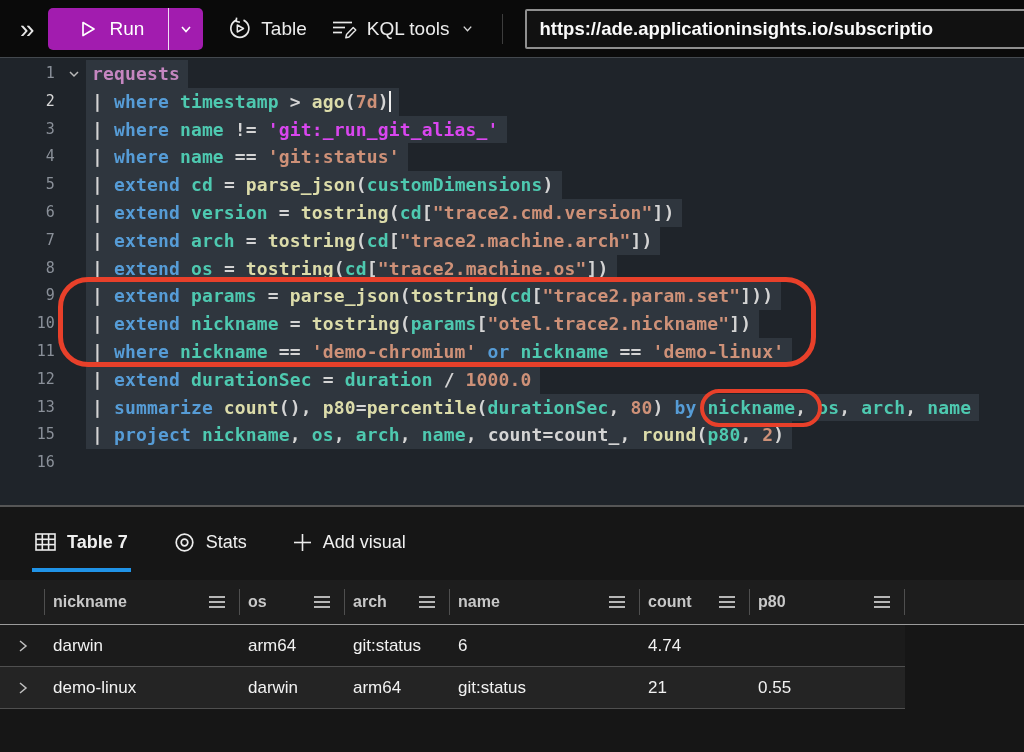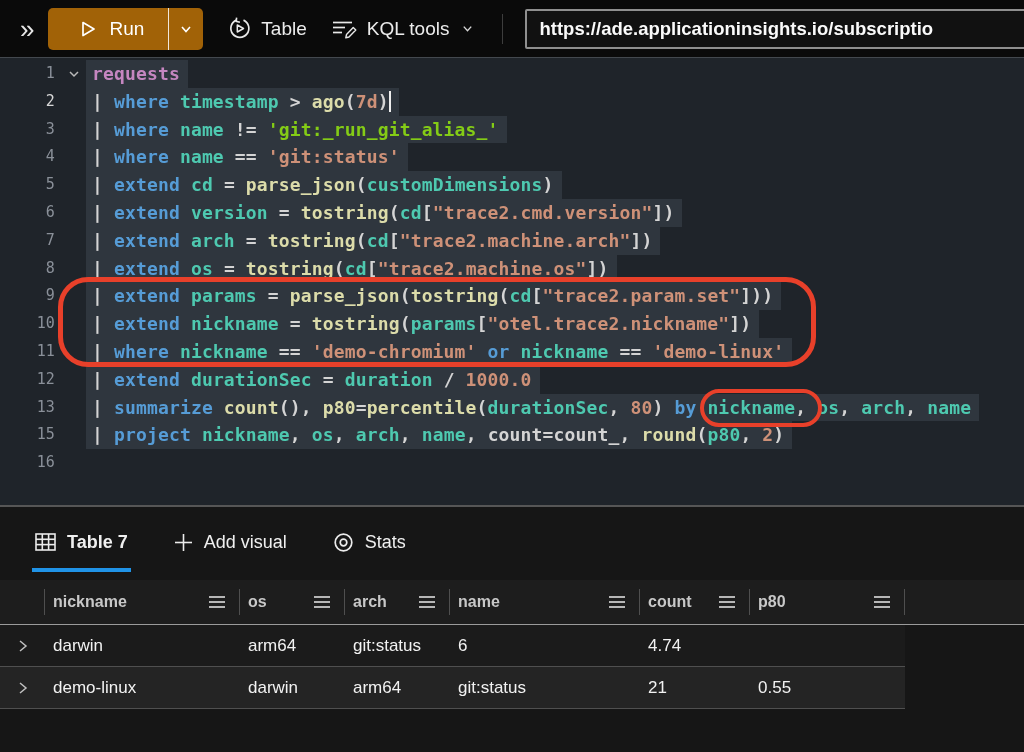--- a/index.html
+++ b/index.html
@@ -4,21 +4,21 @@
 <style>
   * { margin:0; padding:0; box-sizing:border-box; }
   html,body { width:1024px; height:752px; overflow:hidden; background:#161616;
     font-family:"Liberation Sans", sans-serif; }
 
   
   .toolbar { height:57px; background:#0a0a0a; display:flex; align-items:center; }
   .expand-icon { color:#e8e8e8; font-size:26px; margin-left:20px; line-height:1;
     letter-spacing:-2px; cursor:pointer; }
   .run-split { display:flex; margin-left:16px; height:42px; border-radius:5px;
-    overflow:hidden; background:#a16207; flex:none; }
+    overflow:hidden; background:#a21caf; flex:none; }
   .run-main { display:flex; align-items:center; gap:11px; padding:0 24px 0 30px;
     color:#fff; font-size:19px; background:none; border:none; font-family:inherit;
     border-right:1px solid rgba(255,255,255,.85); cursor:pointer; }
   .run-caret { width:34px; display:flex; align-items:center; justify-content:center;
     background:none; border:none; cursor:pointer; }
   .tb-btn { display:flex; align-items:center; gap:10px; color:#ececec; font-size:19px;
     background:none; border:none; font-family:inherit; margin-left:25px; cursor:pointer; }
   .tb-divider { width:1px; height:30px; background:#3d3d3d; margin-left:28px; flex:none; }
   .url-box { flex:1; margin:0 -6px 0 22px; height:40px; border:2px solid #8f8f8f;
     border-radius:2px; background:#111; color:#fafafa; font-weight:bold;
@@ -139,21 +139,21 @@
         <span class="code"><span class="sel"><span style="color: rgb(197, 134, 192);">requests</span></span></span>
       </div>
       <div class="cline">
         <span class="ln cur">2</span>
         <span class="fold"></span>
         <span class="code"><span class="sel"><span style="color: rgb(212, 212, 212);">| </span><span style="color: rgb(86, 156, 214);">where </span><span style="color: rgb(78, 201, 176);">timestamp </span><span style="color: rgb(212, 212, 212);">&gt; </span><span style="color: rgb(220, 220, 170);">ago</span><span style="color: rgb(212, 212, 212);">(</span><span style="color: rgb(206, 145, 120);">7d</span><span style="color: rgb(212, 212, 212);">)</span><span class="cursor"></span></span></span>
       </div>
       <div class="cline">
         <span class="ln">3</span>
         <span class="fold"></span>
-        <span class="code"><span class="sel"><span style="color: rgb(212, 212, 212);">| </span><span style="color: rgb(86, 156, 214);">where </span><span style="color: rgb(78, 201, 176);">name </span><span style="color: rgb(212, 212, 212);">!= </span><span style="color: #84cc16;">'git:_run_git_alias_'</span></span></span>
+        <span class="code"><span class="sel"><span style="color: rgb(212, 212, 212);">| </span><span style="color: rgb(86, 156, 214);">where </span><span style="color: rgb(78, 201, 176);">name </span><span style="color: rgb(212, 212, 212);">!= </span><span style="color: #d946ef;">'git:_run_git_alias_'</span></span></span>
       </div>
       <div class="cline">
         <span class="ln">4</span>
         <span class="fold"></span>
         <span class="code"><span class="sel"><span style="color: rgb(212, 212, 212);">| </span><span style="color: rgb(86, 156, 214);">where </span><span style="color: rgb(78, 201, 176);">name </span><span style="color: rgb(212, 212, 212);">== </span><span style="color: rgb(206, 145, 120);">'git:status'</span></span></span>
       </div>
       <div class="cline">
         <span class="ln">5</span>
         <span class="fold"></span>
         <span class="code"><span class="sel"><span style="color: rgb(212, 212, 212);">| </span><span style="color: rgb(86, 156, 214);">extend </span><span style="color: rgb(78, 201, 176);">cd </span><span style="color: rgb(212, 212, 212);">= </span><span style="color: rgb(220, 220, 170);">parse_json</span><span style="color: rgb(212, 212, 212);">(</span><span style="color: rgb(78, 201, 176);">customDimensions</span><span style="color: rgb(212, 212, 212);">)</span></span></span>
@@ -224,40 +224,40 @@
               <line x1="1" y1="11.6" x2="20" y2="11.6"></line>
             <line x1="7.3" y1="1" x2="7.3" y2="17"></line>
               <line x1="13.6" y1="1" x2="13.6" y2="17"></line>
           </g>
         </svg>
       </span>
       <span>Table 7</span>
     </div>
     <div class="tab">
       <span style="display:flex;">
+        <svg width="21" height="21" viewBox="0 0 21 21">
+          <g fill="none" stroke="#ececec" stroke-width="1.7">
+            <circle cx="10.5" cy="10.5" r="8.3"></circle>
+              <circle cx="10.5" cy="10.5" r="3.3"></circle>
+          </g>
+        </svg>
+      </span>
+      <span>Stats</span>
+    </div>
+    <div class="tab">
+      <span style="display:flex;">
         <svg width="19" height="19" viewBox="0 0 19 19">
           <g stroke="#ececec" stroke-width="1.6">
             <line x1="9.5" y1="1" x2="9.5" y2="18"></line>
               <line x1="1" y1="9.5" x2="18" y2="9.5"></line>
           </g>
         </svg>
       </span>
       <span>Add visual</span>
     </div>
-    <div class="tab">
-      <span style="display:flex;">
-        <svg width="21" height="21" viewBox="0 0 21 21">
-          <g fill="none" stroke="#ececec" stroke-width="1.7">
-            <circle cx="10.5" cy="10.5" r="8.3"></circle>
-              <circle cx="10.5" cy="10.5" r="3.3"></circle>
-          </g>
-        </svg>
-      </span>
-      <span>Stats</span>
-    </div>
   </div>
 
   <div class="thead-wrap">
     <div class="grid thead" id="grid-header">
         <div class="hcell"></div>
         <div class="hcell">
           <span>nickname</span>
           <span style="display: flex;">
             <svg width="18" height="14" viewBox="0 0 18 14">
               <g stroke="#c8c8c8" stroke-width="1.8">

